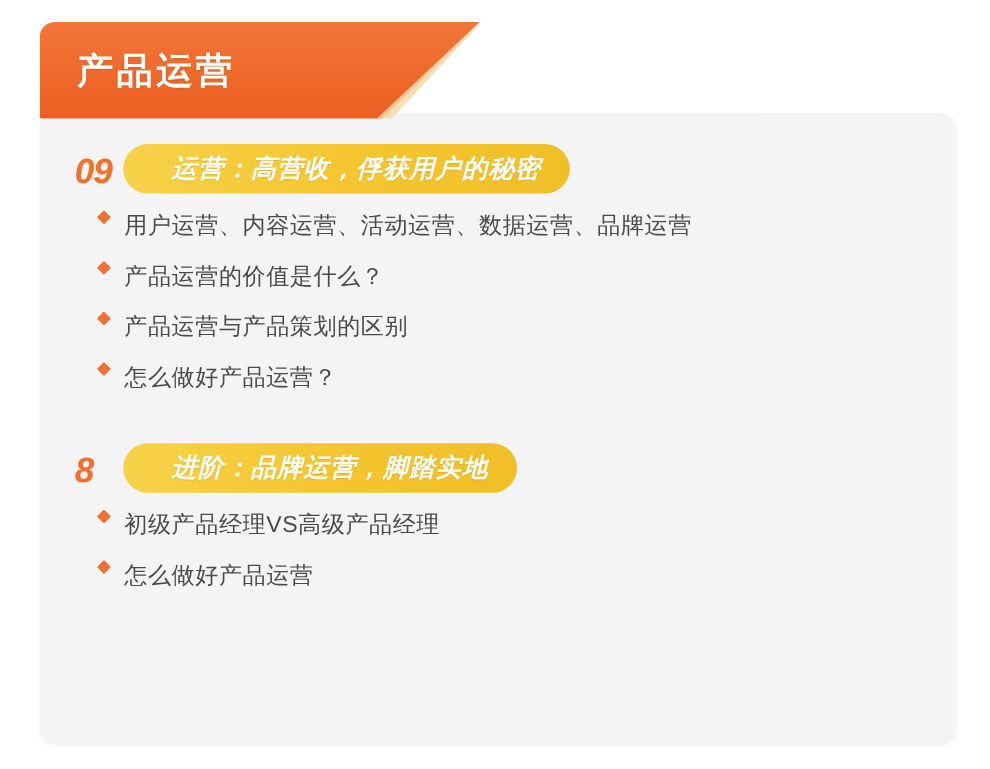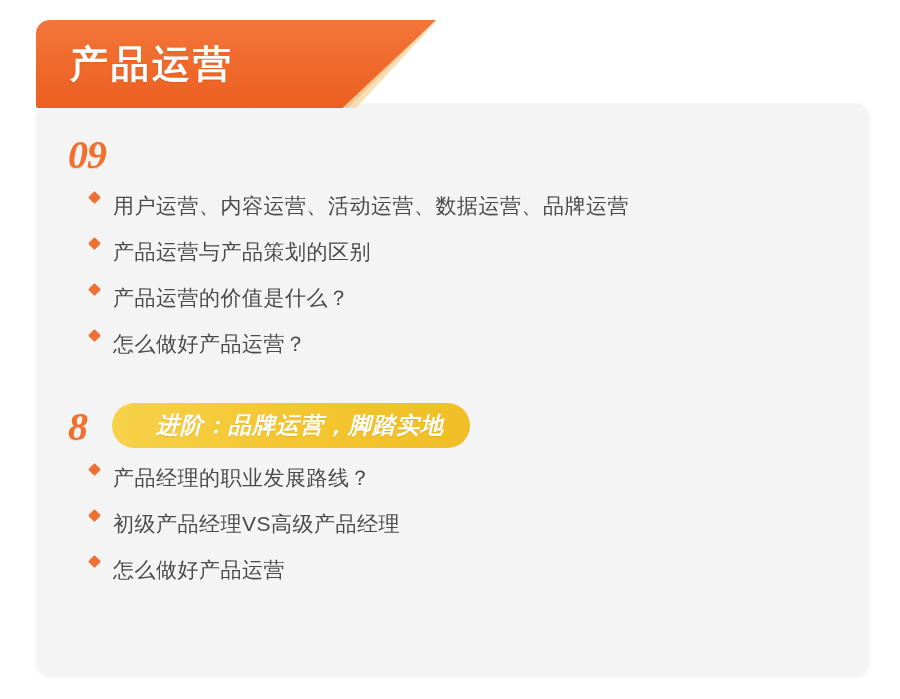--- a/index.html
+++ b/index.html
@@ -48,21 +48,21 @@
     -webkit-clip-path: polygon(100% 0, 100% 2%, 80% 100%, 76.6% 100%);
     clip-path: polygon(100% 0, 100% 2%, 80% 100%, 76.6% 100%);
     opacity: .85;
   }
   .banner-title {
     position: absolute;
     left: 34px;
     top: 50%;
     transform: translateY(-50%);
     color: #ffffff;
-    font-size: 38px;
+    font-size: 33px;
     font-weight: 700;
     letter-spacing: 3px;
     line-height: 1;
     white-space: nowrap;
     text-shadow: 0 1px 2px rgba(150,60,10,.18);
   }
 
   
   .card {
     position: absolute;
@@ -90,27 +90,26 @@
     height: 48px;
     margin-left: 32px;
   }
   .sec-num {
     position: absolute;
     left: 0;
     top: 50%;
     transform: translateY(-50%);
     z-index: 3;
     color: #f26f2c;
-    font-size: 40px;
+    font-size: 32px;
     font-weight: 700;
     font-style: italic;
     line-height: 1;
     letter-spacing: -1px;
     text-shadow: 0 1px 1px rgba(180,90,30,.20);
-    font-family: Liberation Serif, serif;
   }
   .sec-pill {
     position: absolute;
     left: 44px;
     top: 0;
     height: 45px;
     display: inline-flex;
     align-items: center;
     padding: 0 26px 0 44px;
     background: linear-gradient(95deg, #f7d24a 0%, #f5c631 48%, #f0bf27 100%);
@@ -160,55 +159,54 @@
 </head>
 <body>
 
 <div class="page">
 
   <div class="card">
 
     <div class="section s1">
       <div class="sec-head">
         <span class="sec-num">09</span>
+        <span class="sec-pill">
+          <span class="sec-pill-label">运营：高营收，俘获用户的秘密</span>
+        </span>
       </div>
       <ul class="bullets">
         <li class="bullet-item">
           <span class="bullet-marker"></span>
           <span class="bullet-text">用户运营、内容运营、活动运营、数据运营、品牌运营</span>
         </li>
         <li class="bullet-item">
           <span class="bullet-marker"></span>
+          <span class="bullet-text">产品运营的价值是什么？</span>
+        </li>
+        <li class="bullet-item">
+          <span class="bullet-marker"></span>
           <span class="bullet-text">产品运营与产品策划的区别</span>
-        </li>
-        <li class="bullet-item">
-          <span class="bullet-marker"></span>
-          <span class="bullet-text">产品运营的价值是什么？</span>
         </li>
         <li class="bullet-item">
           <span class="bullet-marker"></span>
           <span class="bullet-text">怎么做好产品运营？</span>
         </li>
       </ul>
     </div>
 
     <div class="section s2">
       <div class="sec-head">
         <span class="sec-num">8</span>
         <span class="sec-pill">
           <span class="sec-pill-label">进阶：品牌运营，脚踏实地</span>
         </span>
       </div>
       <ul class="bullets">
         <li class="bullet-item">
           <span class="bullet-marker"></span>
-          <span class="bullet-text">产品经理的职业发展路线？</span>
-        </li>
-        <li class="bullet-item">
-          <span class="bullet-marker"></span>
           <span class="bullet-text">初级产品经理VS高级产品经理</span>
         </li>
         <li class="bullet-item">
           <span class="bullet-marker"></span>
           <span class="bullet-text">怎么做好产品运营</span>
         </li>
       </ul>
     </div>
 
   </div>

